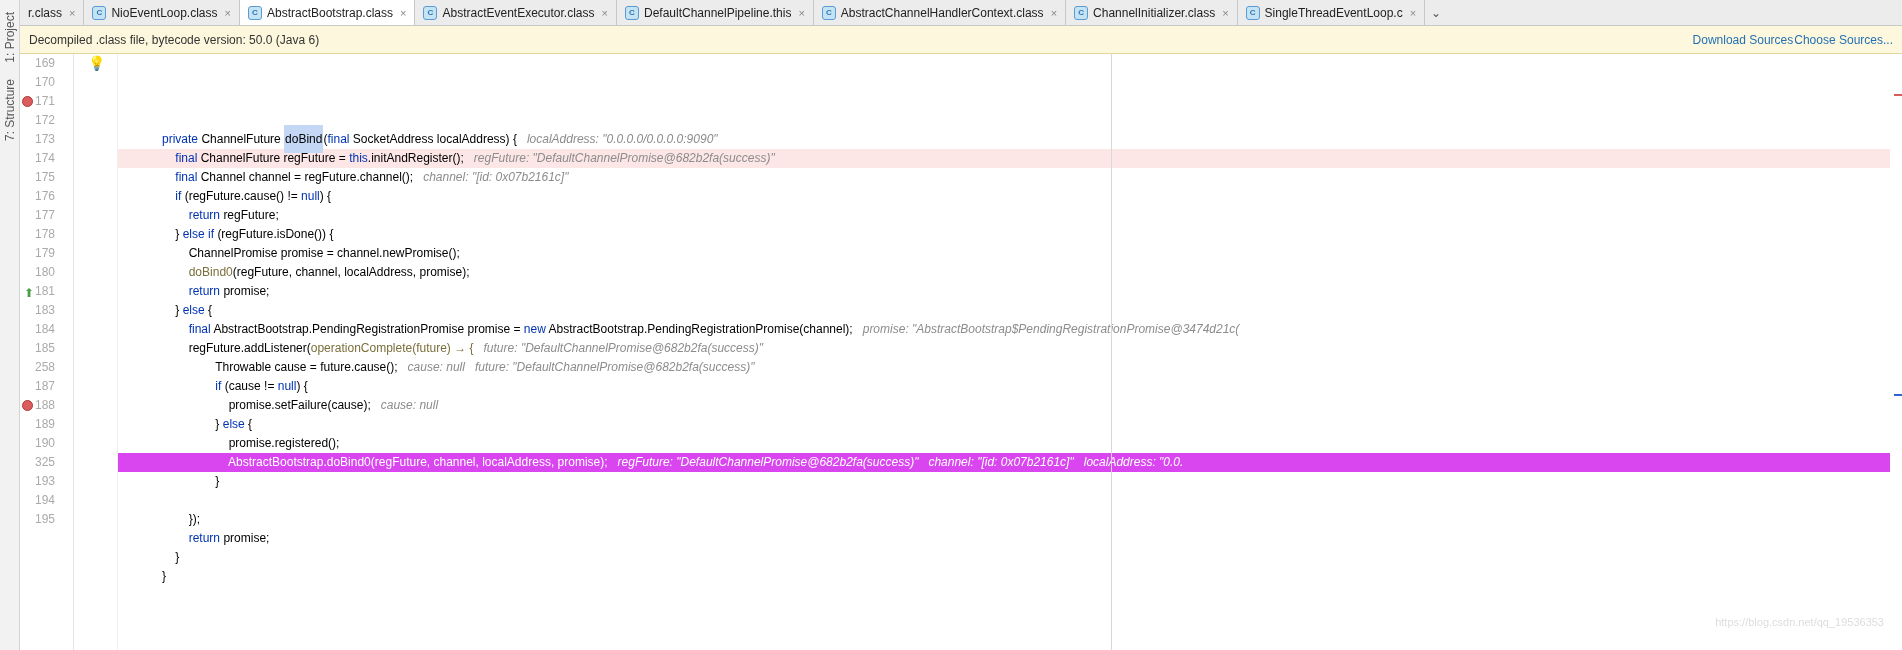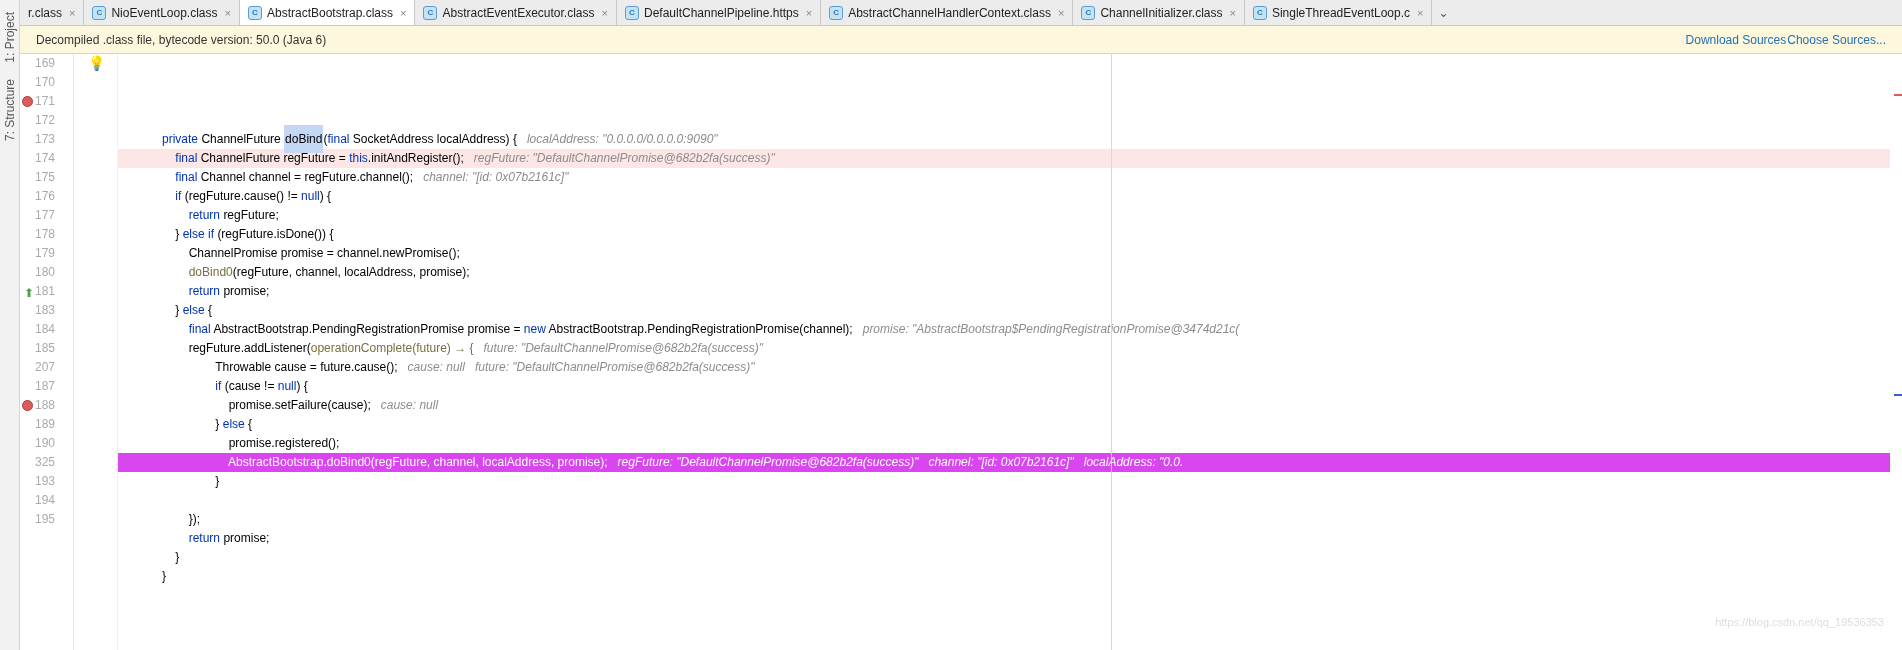--- a/index.html
+++ b/index.html
@@ -6,21 +6,21 @@
 body{background:#fff;overflow:hidden;width:1902px;height:650px;position:relative}
 .sidebar-left{position:absolute;left:0;top:0;bottom:0;width:20px;background:#f2f2f2;border-right:1px solid #d4d4d4;display:flex;flex-direction:column;align-items:center;padding-top:4px}
 .sb-item{writing-mode:vertical-rl;transform:rotate(180deg);padding:8px 2px;color:#555;cursor:pointer;display:flex;align-items:center;gap:4px;font-size:11px}
 .main{position:absolute;left:20px;right:0;top:0;bottom:0;display:flex;flex-direction:column}
 .tabs{display:flex;background:#ececec;border-bottom:1px solid #c8c8c8;height:26px;align-items:stretch;overflow:hidden}
 .tab{display:flex;align-items:center;padding:0 8px;border-right:1px solid #c8c8c8;gap:5px;color:#222;cursor:pointer;white-space:nowrap;background:#ececec}
 .tab.active{background:#fff;border-bottom:1px solid #fff;margin-bottom:-1px}
 .tab-icon{width:14px;height:14px;border-radius:3px;background:#c4e3f3;border:1px solid #5b9bd5;display:flex;align-items:center;justify-content:center;font-size:8px;font-weight:bold;color:#2e75b6}
 .tab-close{color:#888;font-size:11px;margin-left:2px}
 .tab-more{display:flex;align-items:center;padding:0 6px;color:#555}
-.banner{background:#fdf8dd;border-bottom:1px solid #e0d89a;height:28px;display:flex;align-items:center;padding:0 16px;color:#333;justify-content:space-between}
+.banner{background:#fdf8dd;border-bottom:1px solid #e0d89a;height:28px;display:flex;align-items:center;padding:0 9px;color:#333;justify-content:space-between}
 .banner-links{display:flex;gap:1px}
 .banner-links span{color:#2470b3;cursor:pointer}
 .editor{flex:1;position:relative;display:flex;font-family:"JetBrains Mono","Consolas",monospace;font-size:13px;line-height:19px}
 .gutter{width:54px;background:#fff;border-right:1px solid #e6e6e6;text-align:right;color:#aaa;padding-right:18px;position:relative}
 .gnum{height:19px}
 .gutter-icons{position:absolute;left:0;top:0;width:18px}
 .gi{position:absolute;left:2px;width:12px;height:12px}
 .bp{width:11px;height:11px;border-radius:50%;background:#db5c5c;border:1px solid #b03838}
 .gutter2{width:44px;background:#fff;border-right:1px solid #f0f0f0;position:relative}
 .bulb{position:absolute;left:14px;top:0;color:#e6b422;font-size:14px}
@@ -69,21 +69,21 @@
         <span>AbstractBootstrap.class</span>
         <span class="tab-close">×</span>
       </div>
       <div class="tab">
         <span class="tab-icon">C</span>
         <span>AbstractEventExecutor.class</span>
         <span class="tab-close">×</span>
       </div>
       <div class="tab">
         <span class="tab-icon">C</span>
-        <span>DefaultChannelPipeline.https</span>
+        <span>DefaultChannelPipeline.this</span>
         <span class="tab-close">×</span>
       </div>
       <div class="tab">
         <span class="tab-icon">C</span>
         <span>AbstractChannelHandlerContext.class</span>
         <span class="tab-close">×</span>
       </div>
       <div class="tab">
         <span class="tab-icon">C</span>
         <span>ChannelInitializer.class</span>
@@ -121,21 +121,21 @@
         <div class="gnum">175</div>
         <div class="gnum">176</div>
         <div class="gnum">177</div>
         <div class="gnum">178</div>
         <div class="gnum">179</div>
         <div class="gnum">180</div>
         <div class="gnum">181</div>
         <div class="gnum">183</div>
         <div class="gnum">184</div>
         <div class="gnum">185</div>
-        <div class="gnum">207</div>
+        <div class="gnum">258</div>
         <div class="gnum">187</div>
         <div class="gnum">188</div>
         <div class="gnum">189</div>
         <div class="gnum">190</div>
         <div class="gnum">325</div>
         <div class="gnum">193</div>
         <div class="gnum">194</div>
         <div class="gnum">195</div>
       </div>
     <div class="gutter2" id="gutter2">

